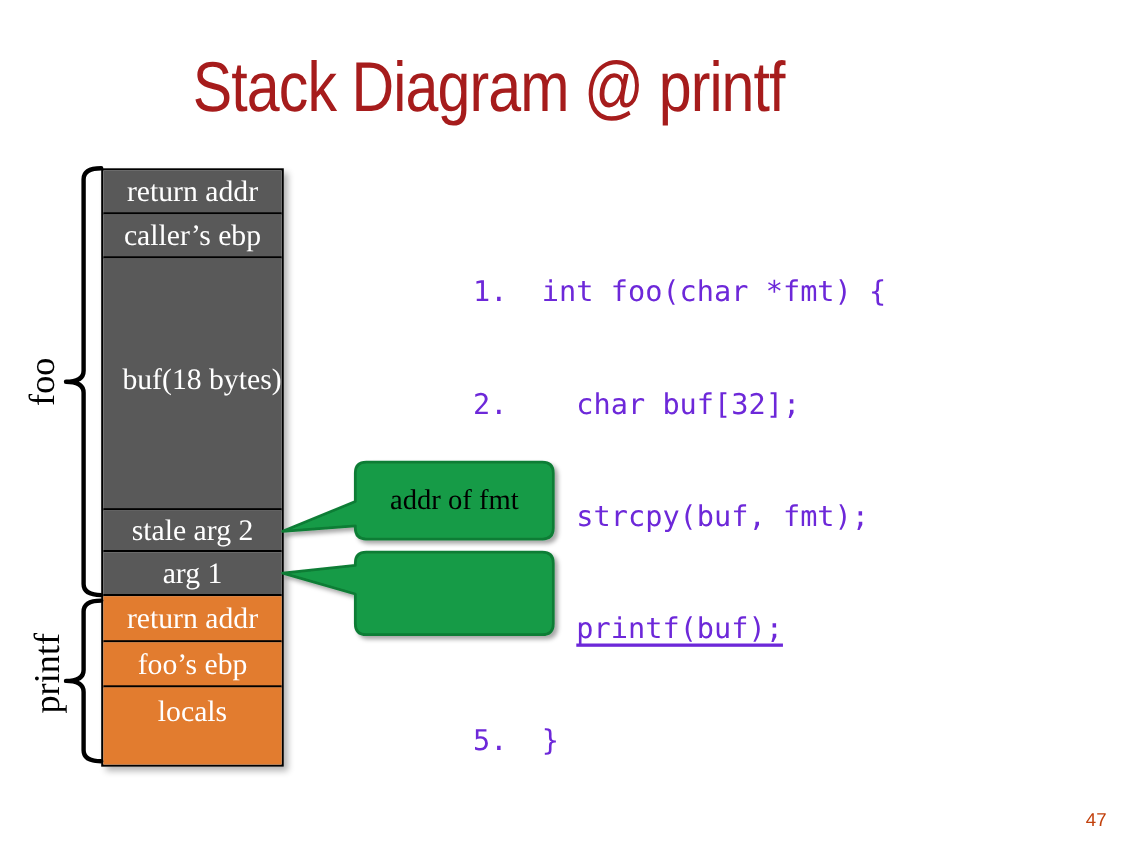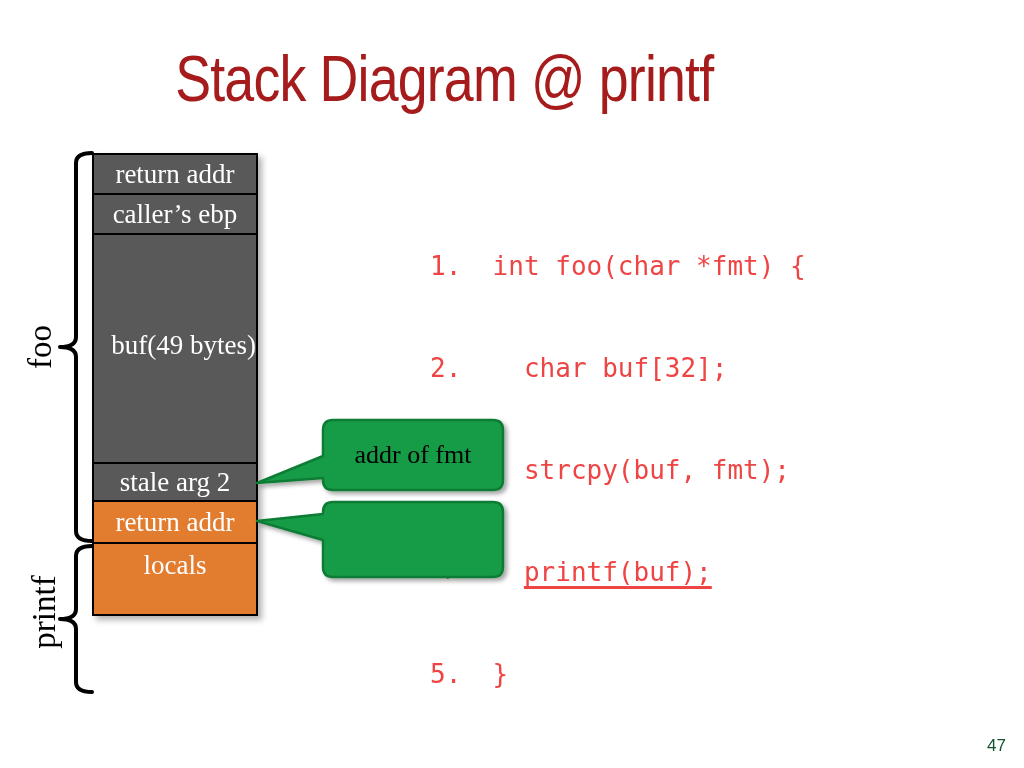--- a/index.html
+++ b/index.html
@@ -39,61 +39,63 @@
     position:absolute; color:#000; font-size:33px; white-space:nowrap;
     transform:translate(-50%,-50%) rotate(-90deg); transform-origin:center;
   }
   .label-foo    { left:40px; top:347px; }
   .label-printf { left:44px; top:612px; }
 
   
   .code {
     position:absolute; left:430px; top:181px;
     font-family:"DejaVu Sans Mono","Liberation Mono",monospace;
-    font-size:26px; line-height:34px; color:#ef4444; white-space:pre;
+    font-size:26px; line-height:34px; color:#6d28d9; white-space:pre;
   }
   .code .underline {
     text-decoration:underline;
     text-decoration-thickness:2.5px;
     text-underline-offset:5px;
   }
 
   
   .callout-svg { position:absolute; left:250px; top:400px; }
   .callout-label {
     position:absolute; display:flex; align-items:center; justify-content:center;
     color:#000000; font-size:26px; white-space:nowrap;
   }
   .callout-label-1 { left:323px; top:420px; width:180px; height:70px; }
   .callout-label-2 { left:323px; top:502px; width:180px; height:75px; }
 
   
   .page-number {
     position:absolute; left:976px; top:736px; width:30px; text-align:right;
-    font-family:"Liberation Sans", sans-serif; font-size:17px; color:#14532d;
+    font-family:"Liberation Sans", sans-serif; font-size:17px; color:#c2410c;
   }
 </style>
 </head>
 <body>
 
 <div class="slide">
 
   <div class="title">
     <span class="title-inner">Stack Diagram @ printf</span>
   </div>
 
   <div class="stack">
     <div class="cell gray" style="height:40px">return addr</div>
     <div class="cell gray" style="height:40px">caller’s ebp</div>
     <div class="cell gray cell-buf" style="height:229px">
       <div>buf</div>
-      <div>(49 bytes)</div>
+      <div>(18 bytes)</div>
     </div>
     <div class="cell gray" style="height:38px">stale arg 2</div>
+    <div class="cell gray" style="height:40px">arg 1</div>
     <div class="cell orange" style="height:42px">return addr</div>
+    <div class="cell orange" style="height:41px">foo’s ebp</div>
     <div class="cell orange cell-locals" style="height:70px">locals</div>
   </div>
 
   <svg class="braces" width="55" height="570" viewBox="0 0 55 570">
     <path d="M 42 13 Q 26 13 26 23 V 197 Q 26 207 10 207 Q 26 207 26 217 V 391 Q 26 401 42 401" fill="none" stroke="#000" stroke-width="4" stroke-linecap="round" stroke-linejoin="round"></path>
     <path d="M 42 406 Q 26 406 26 416 V 469 Q 26 479 10 479 Q 26 479 26 489 V 542 Q 26 552 42 552" fill="none" stroke="#000" stroke-width="4" stroke-linecap="round" stroke-linejoin="round"></path>
   </svg>
 
   <div class="frame-label label-foo">foo</div>
   <div class="frame-label label-printf">printf</div>

